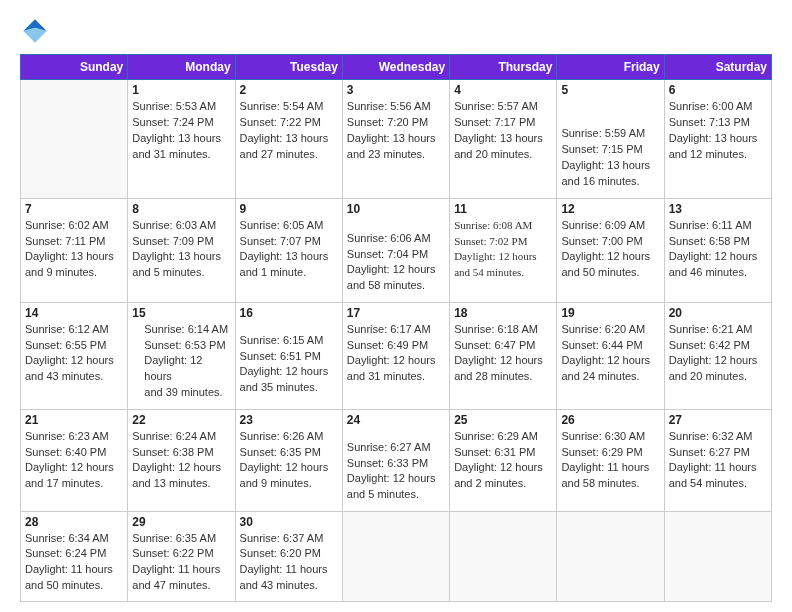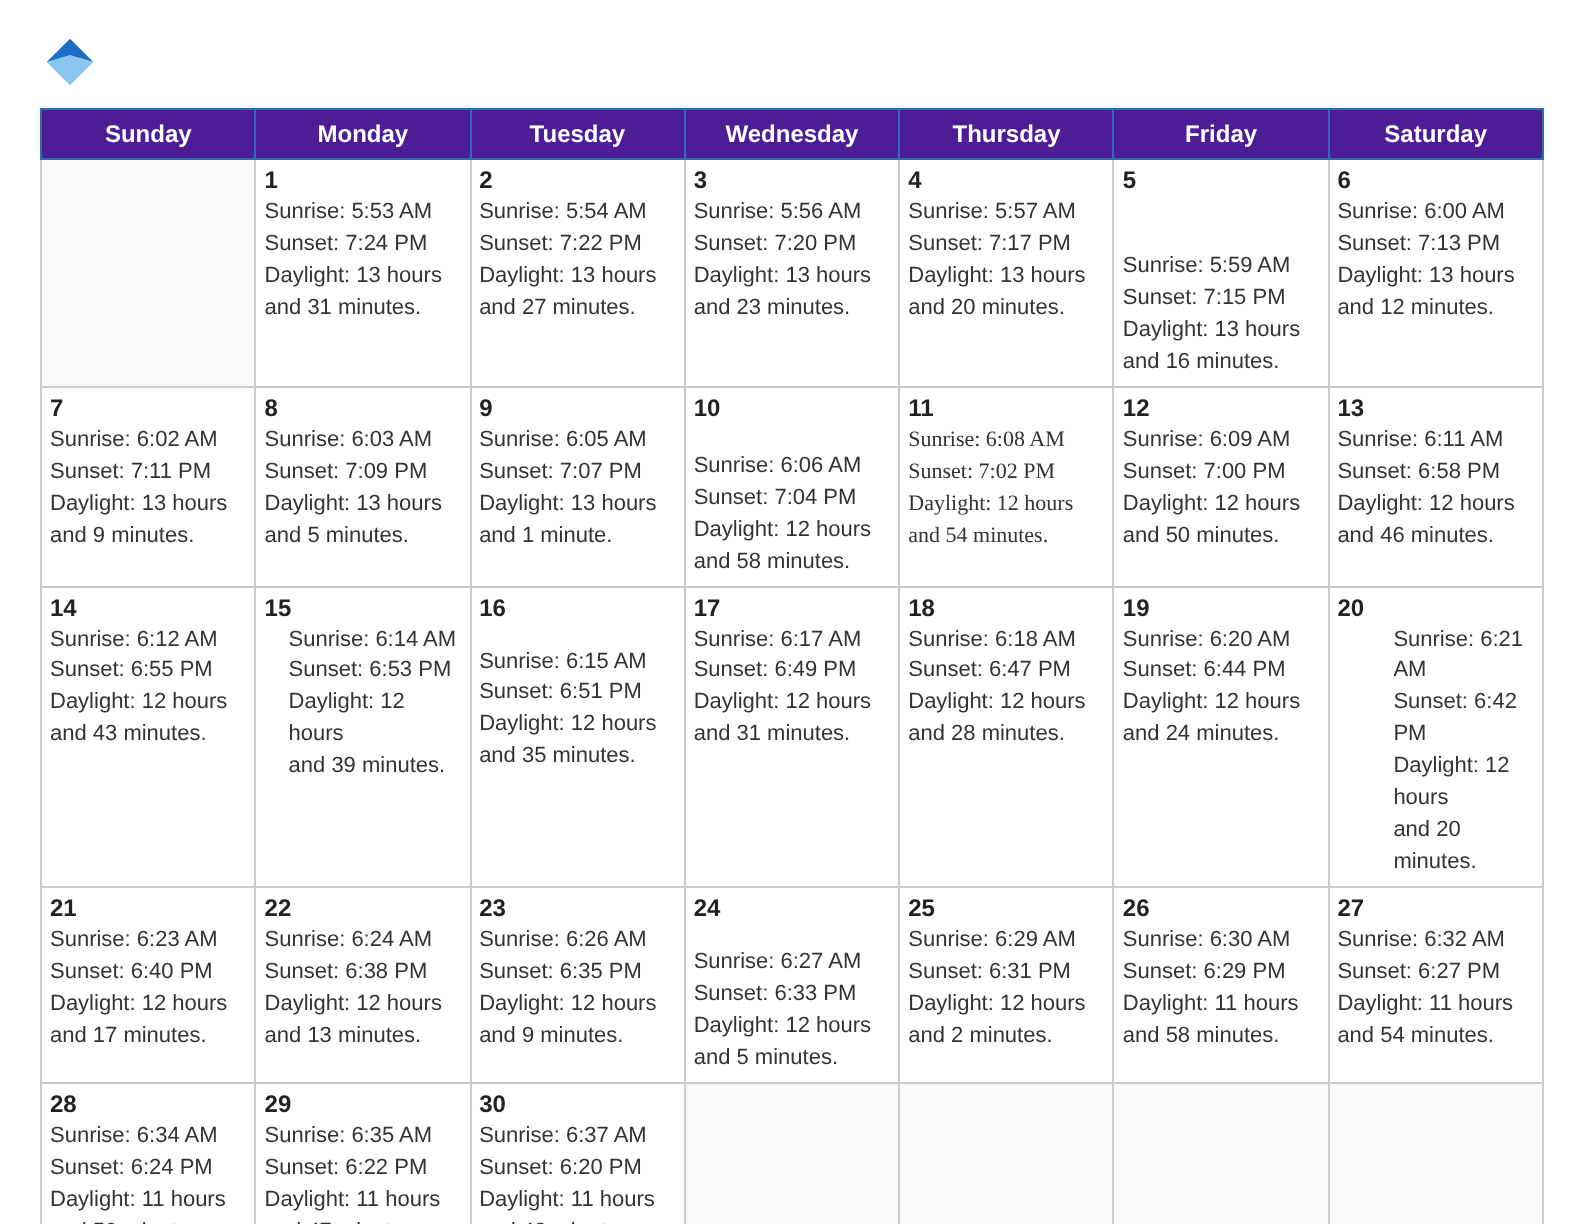--- a/index.html
+++ b/index.html
@@ -55,26 +55,26 @@
       color: #444;
     }
     .calendar {
       flex: 1;
       border: 1px solid #ccc;
       border-collapse: collapse;
       width: 100%;
       table-layout: fixed;
     }
     .calendar th {
-      background: #4c1d95;
+      background: #6d28d9;
       color: #fff;
       font-size: 12px;
       font-weight: bold;
       padding: 5px 4px;
-      text-align: center;
+      text-align: right;
       border: 1px solid #2e6db4;
     }
     .calendar td {
       vertical-align: top;
       border: 1px solid #ccc;
       padding: 3px 4px;
       font-size: 9.5px;
       color: #333;
       height: 88px;
     }
@@ -265,21 +265,21 @@
           </td>
           <td>
             <span class="day-num">19</span>
             <div class="day-info" style="white-space: pre-line;">Sunrise: 6:20 AM
 Sunset: 6:44 PM
 Daylight: 12 hours
 and 24 minutes.</div>
           </td>
           <td>
             <span class="day-num">20</span>
-            <div class="day-info" style="white-space: pre-line; margin-left: 28px;">Sunrise: 6:21 AM
+            <div class="day-info" style="white-space: pre-line;">Sunrise: 6:21 AM
 Sunset: 6:42 PM
 Daylight: 12 hours
 and 20 minutes.</div>
           </td>
         </tr>
         <tr>
           <td>
             <span class="day-num">21</span>
             <div class="day-info" style="white-space: pre-line;">Sunrise: 6:23 AM
 Sunset: 6:40 PM

